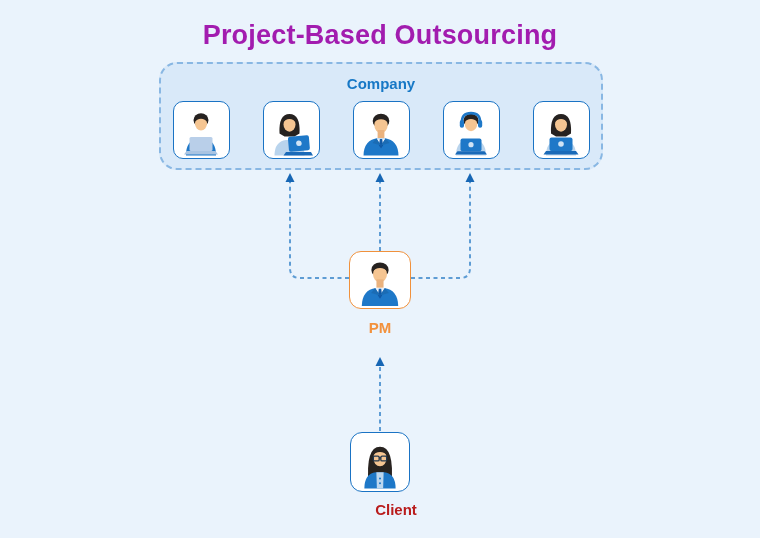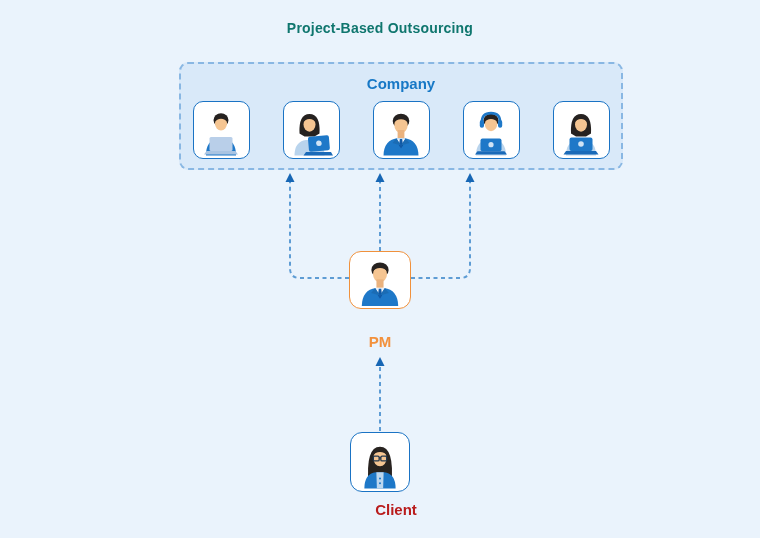--- a/index.html
+++ b/index.html
@@ -13,33 +13,32 @@
     position: relative;
     width: 760px;
     height: 538px;
     background: #eaf3fc;
   }
   .title {
     position: absolute;
     top: 20px; left: 0;
     width: 100%;
     text-align: center;
-    font-size: 14px;
-    font-weight: 700;
-    color: #0f766e;
+    font-size: 27px;
+    font-weight: 700;
+    color: #a21caf;
     letter-spacing: 0.2px;
   }
   .company-box {
     position: absolute;
     left: 159px; top: 62px;
     width: 444px; height: 108px;
     background: #d9e9f9;
     border: 2px dashed #89b7e3;
-    border-radius: 9px;
-    margin-left: 20px;
+    border-radius: 18px;
   }
   .company-label {
     position: absolute;
     top: 11px; left: 0;
     width: 100%;
     text-align: center;
     font-size: 15px;
     font-weight: 700;
     color: #1778c6;
   }
@@ -81,21 +80,20 @@
   .client-card svg { width: 50px; height: 51px; }
   .pm-label {
     position: absolute;
     top: 318px; left: 0;
     width: 100%;
     text-align: center;
     font-size: 15px;
     font-weight: 700;
     color: #f2913d;
     line-height: 19px;
-    margin-top: 14px;
   }
   .client-label {
     position: absolute;
     top: 501px; left: 16px;
     width: 100%;
     text-align: center;
     font-size: 15px;
     font-weight: 700;
     color: #b91c1c;
   }

